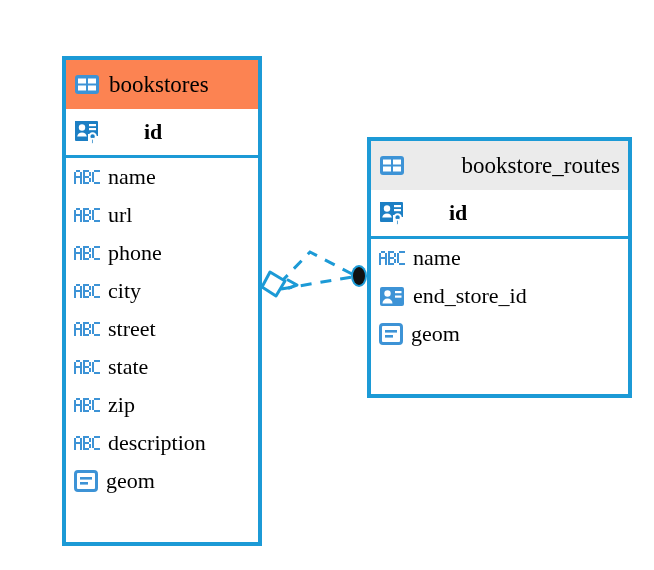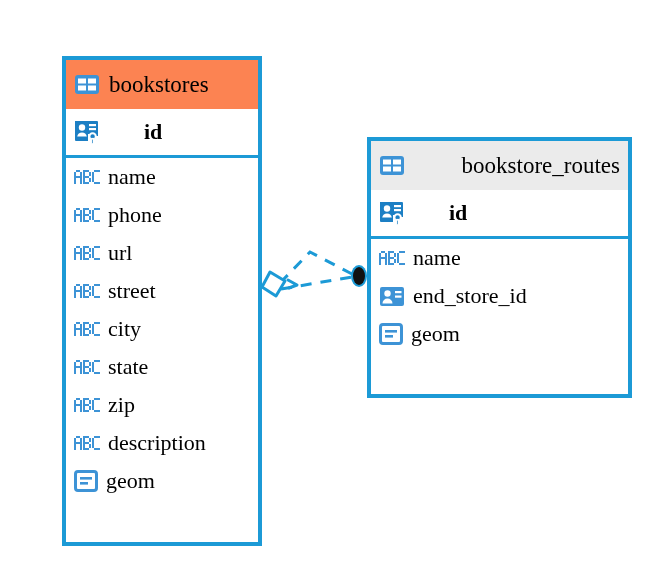--- a/index.html
+++ b/index.html
@@ -192,85 +192,85 @@
               <rect x="11" y="0" width="4" height="2"></rect>
             <rect x="15" y="2" width="2" height="4"></rect>
               <rect x="11" y="6" width="4" height="2"></rect>
             <rect x="15" y="8" width="2" height="4"></rect>
               <rect x="11" y="12" width="4" height="2"></rect>
             <rect x="20" y="0" width="6" height="2"></rect>
               <rect x="18" y="2" width="2" height="10"></rect>
             <rect x="20" y="12" width="6" height="2"></rect>
           </g>
         </svg>
+        <span class="field-label">url</span>
+      </div>
+
+      <div class="field-row">
+        <svg class="icon icon-abc" viewBox="0 0 26 14">
+          <g fill="#3d93d6">
+            <rect x="0" y="2" width="2" height="12"></rect>
+              <rect x="2" y="0" width="4" height="2"></rect>
+            <rect x="6" y="2" width="2" height="12"></rect>
+              <rect x="2" y="6" width="4" height="2"></rect>
+            <rect x="9" y="0" width="2" height="14"></rect>
+              <rect x="11" y="0" width="4" height="2"></rect>
+            <rect x="15" y="2" width="2" height="4"></rect>
+              <rect x="11" y="6" width="4" height="2"></rect>
+            <rect x="15" y="8" width="2" height="4"></rect>
+              <rect x="11" y="12" width="4" height="2"></rect>
+            <rect x="20" y="0" width="6" height="2"></rect>
+              <rect x="18" y="2" width="2" height="10"></rect>
+            <rect x="20" y="12" width="6" height="2"></rect>
+          </g>
+        </svg>
         <span class="field-label">phone</span>
       </div>
 
-      <div class="field-row">
-        <svg class="icon icon-abc" viewBox="0 0 26 14">
-          <g fill="#3d93d6">
-            <rect x="0" y="2" width="2" height="12"></rect>
-              <rect x="2" y="0" width="4" height="2"></rect>
-            <rect x="6" y="2" width="2" height="12"></rect>
-              <rect x="2" y="6" width="4" height="2"></rect>
-            <rect x="9" y="0" width="2" height="14"></rect>
-              <rect x="11" y="0" width="4" height="2"></rect>
-            <rect x="15" y="2" width="2" height="4"></rect>
-              <rect x="11" y="6" width="4" height="2"></rect>
-            <rect x="15" y="8" width="2" height="4"></rect>
-              <rect x="11" y="12" width="4" height="2"></rect>
-            <rect x="20" y="0" width="6" height="2"></rect>
-              <rect x="18" y="2" width="2" height="10"></rect>
-            <rect x="20" y="12" width="6" height="2"></rect>
-          </g>
-        </svg>
-        <span class="field-label">url</span>
-      </div>
-
+
+      <div class="field-row">
+        <svg class="icon icon-abc" viewBox="0 0 26 14">
+          <g fill="#3d93d6">
+            <rect x="0" y="2" width="2" height="12"></rect>
+              <rect x="2" y="0" width="4" height="2"></rect>
+            <rect x="6" y="2" width="2" height="12"></rect>
+              <rect x="2" y="6" width="4" height="2"></rect>
+            <rect x="9" y="0" width="2" height="14"></rect>
+              <rect x="11" y="0" width="4" height="2"></rect>
+            <rect x="15" y="2" width="2" height="4"></rect>
+              <rect x="11" y="6" width="4" height="2"></rect>
+            <rect x="15" y="8" width="2" height="4"></rect>
+              <rect x="11" y="12" width="4" height="2"></rect>
+            <rect x="20" y="0" width="6" height="2"></rect>
+              <rect x="18" y="2" width="2" height="10"></rect>
+            <rect x="20" y="12" width="6" height="2"></rect>
+          </g>
+        </svg>
+        <span class="field-label">city</span>
+      </div>
 
       <div class="field-row">
         <svg class="icon icon-abc" viewBox="0 0 26 14">
           <g fill="#3d93d6">
             <rect x="0" y="2" width="2" height="12"></rect>
               <rect x="2" y="0" width="4" height="2"></rect>
             <rect x="6" y="2" width="2" height="12"></rect>
               <rect x="2" y="6" width="4" height="2"></rect>
             <rect x="9" y="0" width="2" height="14"></rect>
               <rect x="11" y="0" width="4" height="2"></rect>
             <rect x="15" y="2" width="2" height="4"></rect>
               <rect x="11" y="6" width="4" height="2"></rect>
             <rect x="15" y="8" width="2" height="4"></rect>
               <rect x="11" y="12" width="4" height="2"></rect>
             <rect x="20" y="0" width="6" height="2"></rect>
               <rect x="18" y="2" width="2" height="10"></rect>
             <rect x="20" y="12" width="6" height="2"></rect>
           </g>
         </svg>
         <span class="field-label">street</span>
-      </div>
-
-      <div class="field-row">
-        <svg class="icon icon-abc" viewBox="0 0 26 14">
-          <g fill="#3d93d6">
-            <rect x="0" y="2" width="2" height="12"></rect>
-              <rect x="2" y="0" width="4" height="2"></rect>
-            <rect x="6" y="2" width="2" height="12"></rect>
-              <rect x="2" y="6" width="4" height="2"></rect>
-            <rect x="9" y="0" width="2" height="14"></rect>
-              <rect x="11" y="0" width="4" height="2"></rect>
-            <rect x="15" y="2" width="2" height="4"></rect>
-              <rect x="11" y="6" width="4" height="2"></rect>
-            <rect x="15" y="8" width="2" height="4"></rect>
-              <rect x="11" y="12" width="4" height="2"></rect>
-            <rect x="20" y="0" width="6" height="2"></rect>
-              <rect x="18" y="2" width="2" height="10"></rect>
-            <rect x="20" y="12" width="6" height="2"></rect>
-          </g>
-        </svg>
-        <span class="field-label">city</span>
       </div>
 
       <div class="field-row">
         <svg class="icon icon-abc" viewBox="0 0 26 14">
           <g fill="#3d93d6">
             <rect x="0" y="2" width="2" height="12"></rect>
               <rect x="2" y="0" width="4" height="2"></rect>
             <rect x="6" y="2" width="2" height="12"></rect>
               <rect x="2" y="6" width="4" height="2"></rect>
             <rect x="9" y="0" width="2" height="14"></rect>

